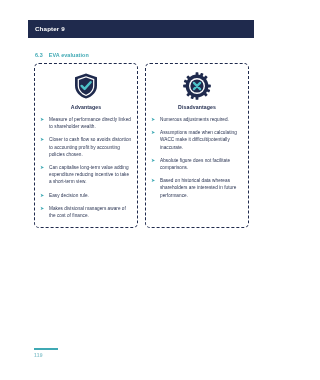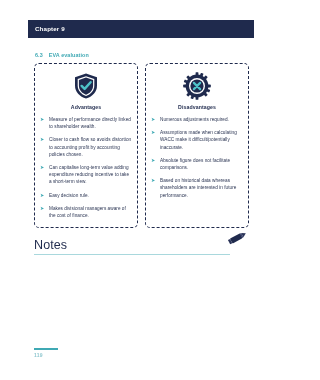--- a/index.html
+++ b/index.html
@@ -275,37 +275,20 @@
           </li>
           <li>
             <span class="bullet-marker">➤</span>
             <span class="bullet-text">Based on historical data whereas shareholders are interested in future performance.</span>
           </li>
         </ul>
       </div>
 
     </div>
 
-    <div class="notes-block">
-      <div class="notes-row">
-        <span class="notes-title">Notes</span>
-        <span class="pen-icon">
-          <svg width="22" height="16" viewBox="0 0 22 16" xmlns="http://www.w3.org/2000/svg">
-            <g transform="rotate(-28 11 8)">
-              <path d="M2 5.6 L4.4 5.6 L4.4 10.4 L2 10.4 Z" fill="#2a3358"></path>
-              <rect x="4.4" y="5.2" width="11.4" height="5.6" rx="0.8" fill="#1f2a4d"></rect>
-              <rect x="15.4" y="5.6" width="1.6" height="4.8" fill="#39416b"></rect>
-              <path d="M17 5.6 L21 8 L17 10.4 Z" fill="#2a3358"></path>
-            </g>
-          </svg>
-        </span>
-      </div>
-      <div class="notes-rule"></div>
-      <div class="notes-space"></div>
-    </div>
 
     <div class="footer">
       <div class="footer-rule"></div>
       <div class="footer-page">119</div>
     </div>
 
   </div>
 </div>
 
 </body></html>

